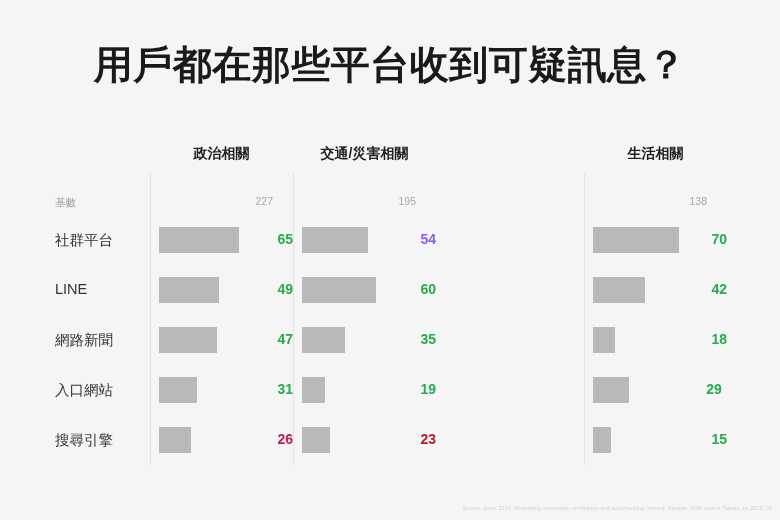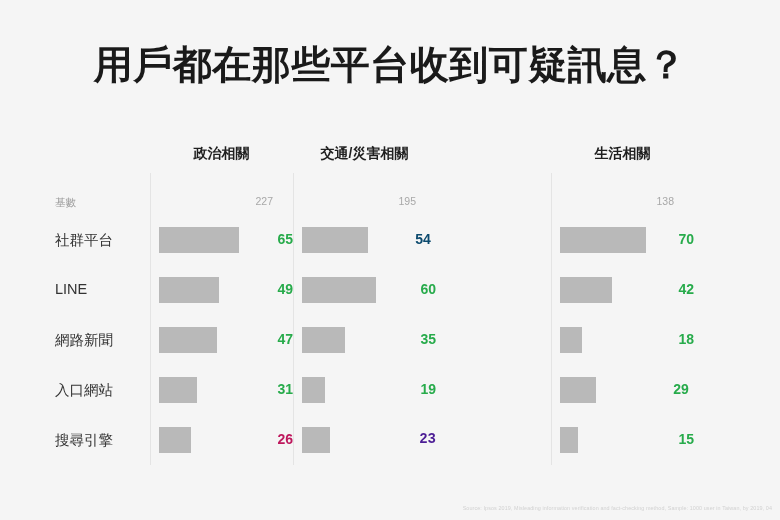--- a/index.html
+++ b/index.html
@@ -177,42 +177,42 @@
         <div class="bar-value" style="color: #be185d;">26</div>
       </div>
     </div>
 
     <div class="series" style="left: 238px;">
       <div class="series-divider"></div>
       <div class="series-header">交通/災害相關</div>
       <div class="series-base">195</div>
       <div class="bar-row" style="top: 82px;">
         <div class="bar" style="width: 66.2px; background: rgb(185, 185, 185);"></div>
-        <div class="bar-value" style="color: #0c4a6e; text-align: center;">54</div>
+        <div class="bar-value" style="color: #8b5cf6;">54</div>
       </div>
       <div class="bar-row" style="top: 132px;">
         <div class="bar" style="width: 73.5px; background: rgb(185, 185, 185);"></div>
         <div class="bar-value" style="color: rgb(39, 171, 75);">60</div>
       </div>
       <div class="bar-row" style="top: 182px;">
         <div class="bar" style="width: 42.9px; background: rgb(185, 185, 185);"></div>
         <div class="bar-value" style="color: rgb(39, 171, 75);">35</div>
       </div>
       <div class="bar-row" style="top: 232px;">
         <div class="bar" style="width: 23.3px; background: rgb(185, 185, 185);"></div>
         <div class="bar-value" style="color: rgb(39, 171, 75);">19</div>
       </div>
       <div class="bar-row" style="top: 282px;">
         <div class="bar" style="width: 28.2px; background: rgb(185, 185, 185);"></div>
-        <div class="bar-value" style="color: #4c1d95; font-family: Liberation Mono, monospace;">23</div>
-      </div>
-    </div>
-
-
-    <div class="series" style="left: 496px;">
+        <div class="bar-value" style="color: #b91c1c;">23</div>
+      </div>
+    </div>
+
+
+    <div class="series" style="left: 529px;">
       <div class="series-divider"></div>
       <div class="series-header">生活相關</div>
       <div class="series-base">138</div>
       <div class="bar-row" style="top: 82px;">
         <div class="bar" style="width: 85.8px; background: rgb(185, 185, 185);"></div>
         <div class="bar-value" style="color: rgb(39, 171, 75);">70</div>
       </div>
       <div class="bar-row" style="top: 132px;">
         <div class="bar" style="width: 51.5px; background: rgb(185, 185, 185);"></div>
         <div class="bar-value" style="color: rgb(39, 171, 75);">42</div>

